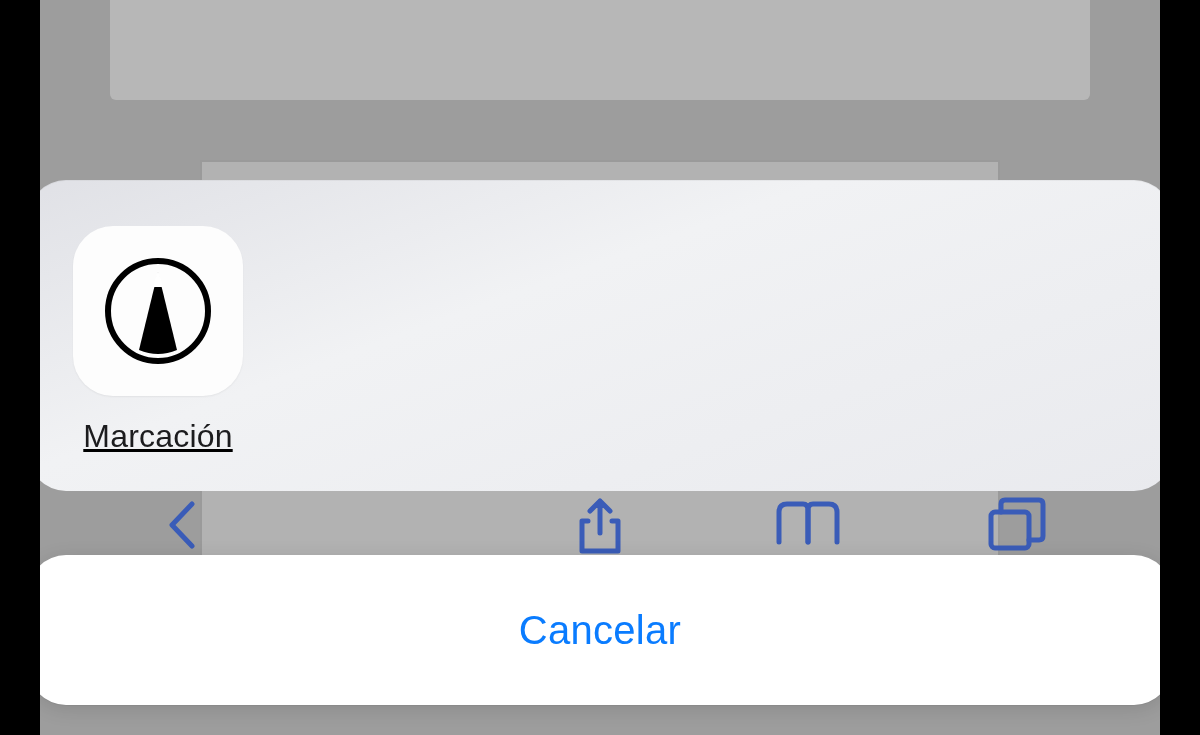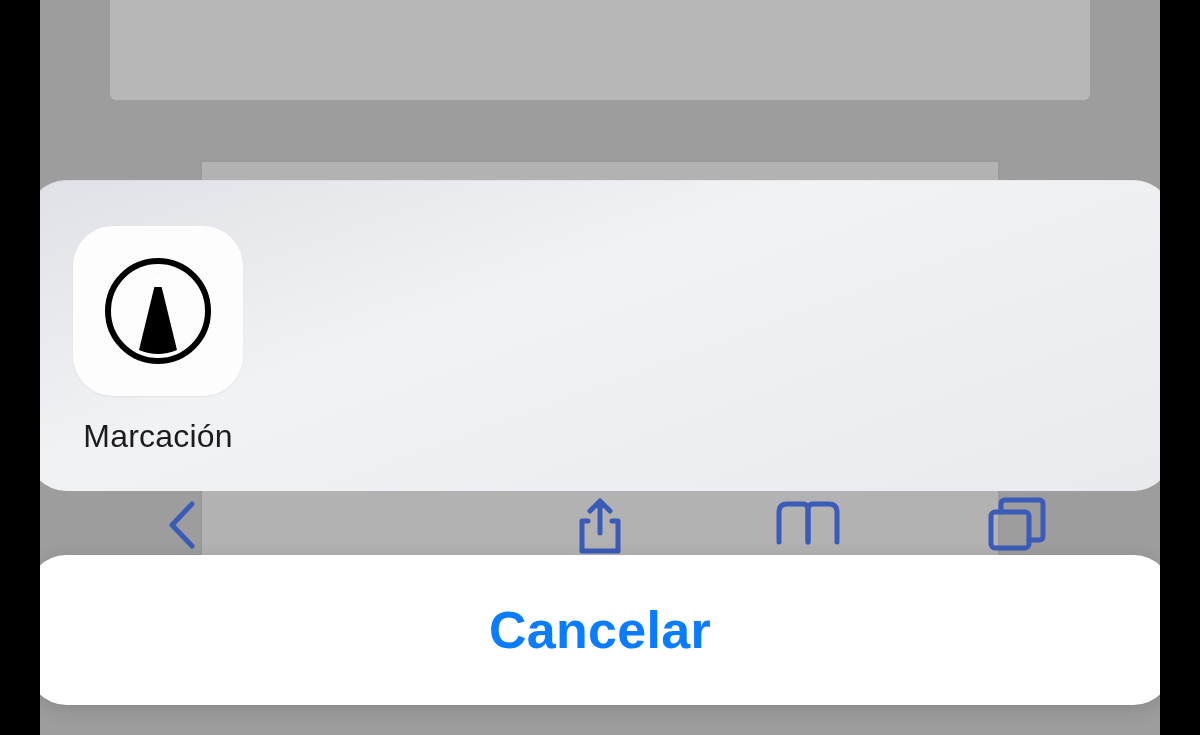--- a/index.html
+++ b/index.html
@@ -52,21 +52,21 @@
       border-radius: 38px;
       background: #eaeaee;
       background: linear-gradient(160deg, #e0e1e6 0%, #f1f2f4 40%, #e9eaee 100%);
       padding: 46px 40px 36px 40px;
       box-shadow: 0 1px 0 rgba(0,0,0,.04) inset;
     }
     .share-row {
       display: flex; align-items: flex-start; gap: 56px;
     }
     .action {
-      display: flex; flex-direction: column; align-items: center; width: 180px;
+      display: flex; flex-direction: column; align-items: center; width: 180px; text-decoration: underline;
     }
     .tile {
       width: 170px; height: 170px;
       background: #fdfdfd;
       border-radius: 40px;
       display: flex; align-items: center; justify-content: center;
       box-shadow: 0 1px 2px rgba(0,0,0,.06);
     }
     .tile svg { display: block; }
     .dots { display:flex; gap: 18px; }
@@ -84,22 +84,22 @@
       position: absolute;
       left: 28px; right: 28px;
       bottom: 30px;
       height: 150px;
       border-radius: 38px;
       background: #ffffff;
       display: flex; align-items: center; justify-content: center;
       box-shadow: 0 4px 20px rgba(0,0,0,.12), 0 1px 0 rgba(0,0,0,.04);
     }
     .cancel-label {
-      font-size: 52px;
-      font-weight: 700;
+      font-size: 40px;
+      font-weight: 400;
       color: #0a7cff;
       letter-spacing: .3px;
     }
   </style>
 </head>
 <body>
 
 <div class="stage">
   <div class="bg">
     <div class="bg-content"></div>

